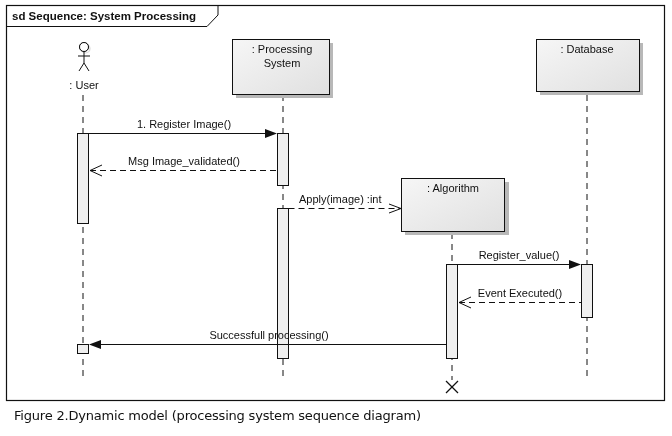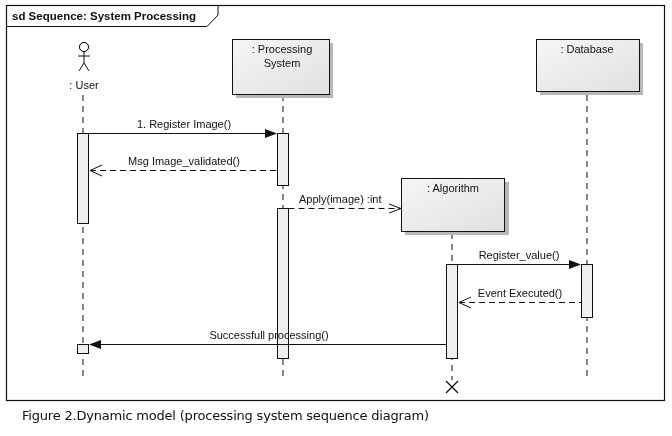--- a/index.html
+++ b/index.html
@@ -1,21 +1,21 @@
 <!DOCTYPE html>
 <html><head>
   <meta charset="utf-8">
   <style>
     html, body { margin: 0; padding: 0; background: #ffffff; }
     body { width: 672px; height: 436px; position: relative; overflow: hidden;
            font-family: "Liberation Sans", sans-serif; }
     #diagram { position: absolute; left: 0; top: 0; }
     #diagram text { font-family: "Liberation Sans", sans-serif; font-size: 11px; fill: #111; }
     #diagram .frame-title { font-weight: bold; font-size: 11.5px; }
-    .caption { position: absolute; left: 22px; top: 408px; font-size: 13px;
+    .caption { position: absolute; left: 14px; top: 408px; font-size: 13px;
                font-family: "DejaVu Sans", sans-serif; color: #111; letter-spacing: -0.2px; }
   </style>
 </head>
 <body>
 
 <svg id="diagram" width="672" height="405" viewBox="0 0 672 405" xmlns="http://www.w3.org/2000/svg">
   <defs>
     <linearGradient id="boxgrad" x1="0" y1="0" x2="1" y2="1">
       <stop offset="0" stop-color="#f6f6f6"></stop>
       <stop offset="1" stop-color="#e0e0e0"></stop>

